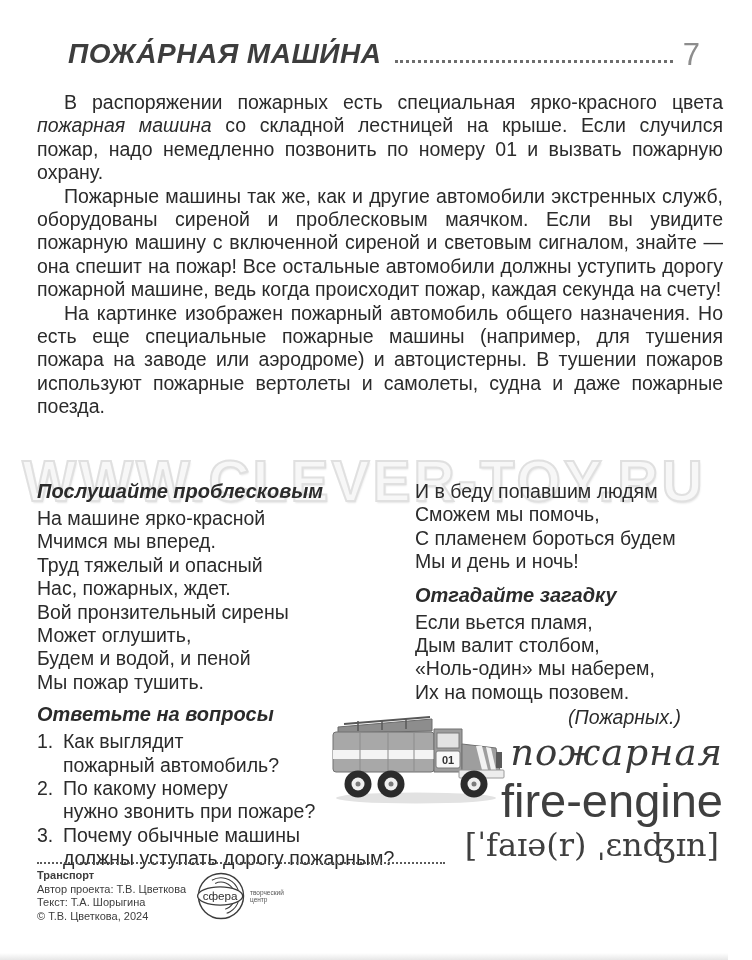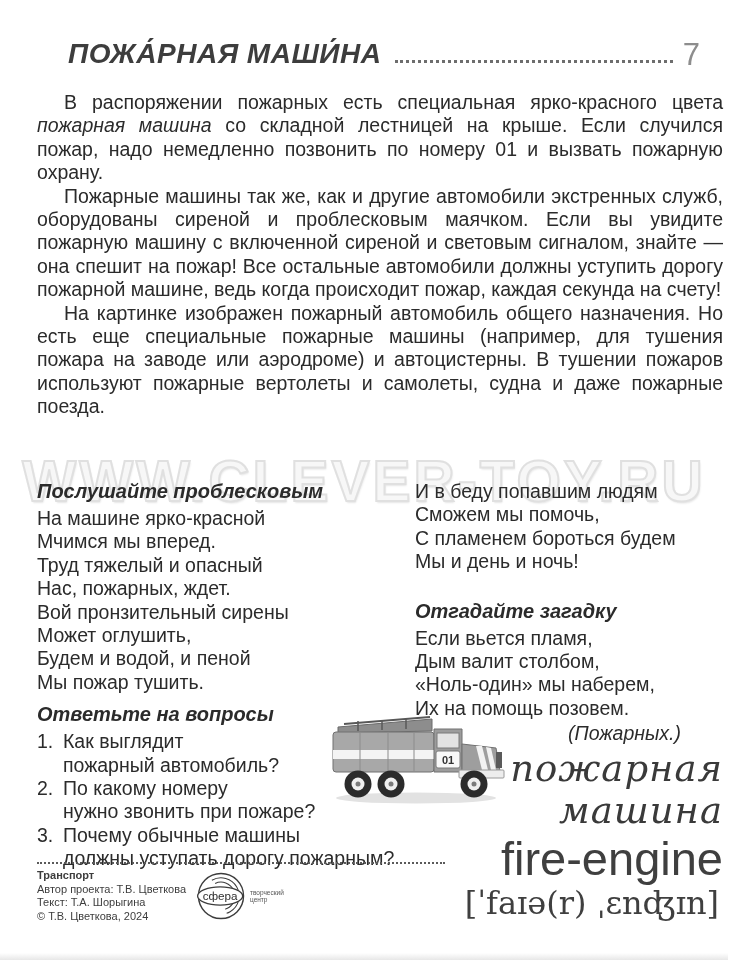--- a/index.html
+++ b/index.html
@@ -33,21 +33,21 @@
   .col-left { flex:0 0 378px; width:378px; }
   .col-right { flex:1; }
   .section-heading { font-size:20px; font-weight:bold; font-style:italic; margin:0 0 4px 0; color:#2b2b2b; }
   .pline { font-size:19.5px; line-height:23.4px; white-space:nowrap; }
 
   .questions { margin-top:9px; }
   .q-item { display:flex; }
   .q-num { flex:0 0 26px; font-size:19.5px; line-height:23.4px; }
   .q-lines .pline { white-space:nowrap; }
 
-  .riddle-heading { margin-top:26px; }
+  .riddle-heading { margin-top:10px; }
   .riddle-answer { font-size:19.5px; line-height:23.4px; font-style:italic; text-align:right; padding-right:42px; margin-top:2px; }
 
   
   .vocab { margin-top:2px; text-align:right; }
   .script-line { font-family:"DejaVu Serif", serif; font-style:italic; font-size:37px; line-height:42px; color:#3a3a3a; letter-spacing:1px; }
   .english { font-size:47px; line-height:50px; color:#3f3f3f; margin-top:2px; }
   .transcription { font-family:"DejaVu Serif", serif; font-size:32px; line-height:38px; color:#3f3f3f; padding-right:4px; }
 
   
   .truck { position:absolute; left:330px; top:710px; width:176px; height:96px; z-index:3; }
@@ -130,21 +130,20 @@
 
       <div class="section-heading riddle-heading">Отгадайте загадку</div>
       <div class="pline">Если вьется пламя,</div>
       <div class="pline">Дым валит столбом,</div>
       <div class="pline">«Ноль-один» мы наберем,</div>
       <div class="pline">Их на помощь позовем.</div>
       <div class="riddle-answer">(Пожарных.)</div>
 
       <div class="vocab">
         <div class="script-line">пожарная</div>
-        <div class="script-line">машина</div>
         <div class="english">fire-engine</div>
         <div class="transcription">[ˈfaɪə(r) ˌɛnʤɪn]</div>
       </div>
     </div>
   </div>
 
   <svg class="truck" viewBox="0 0 176 96" aria-hidden="true">
     <ellipse cx="86" cy="88" rx="80" ry="5.5" fill="#e2e2e2"></ellipse>
 
     <path d="M8 17 L102 9 L102 21 L8 23 Z" fill="#8d8d8d" stroke="#6a6a6a" stroke-width="1"></path>

